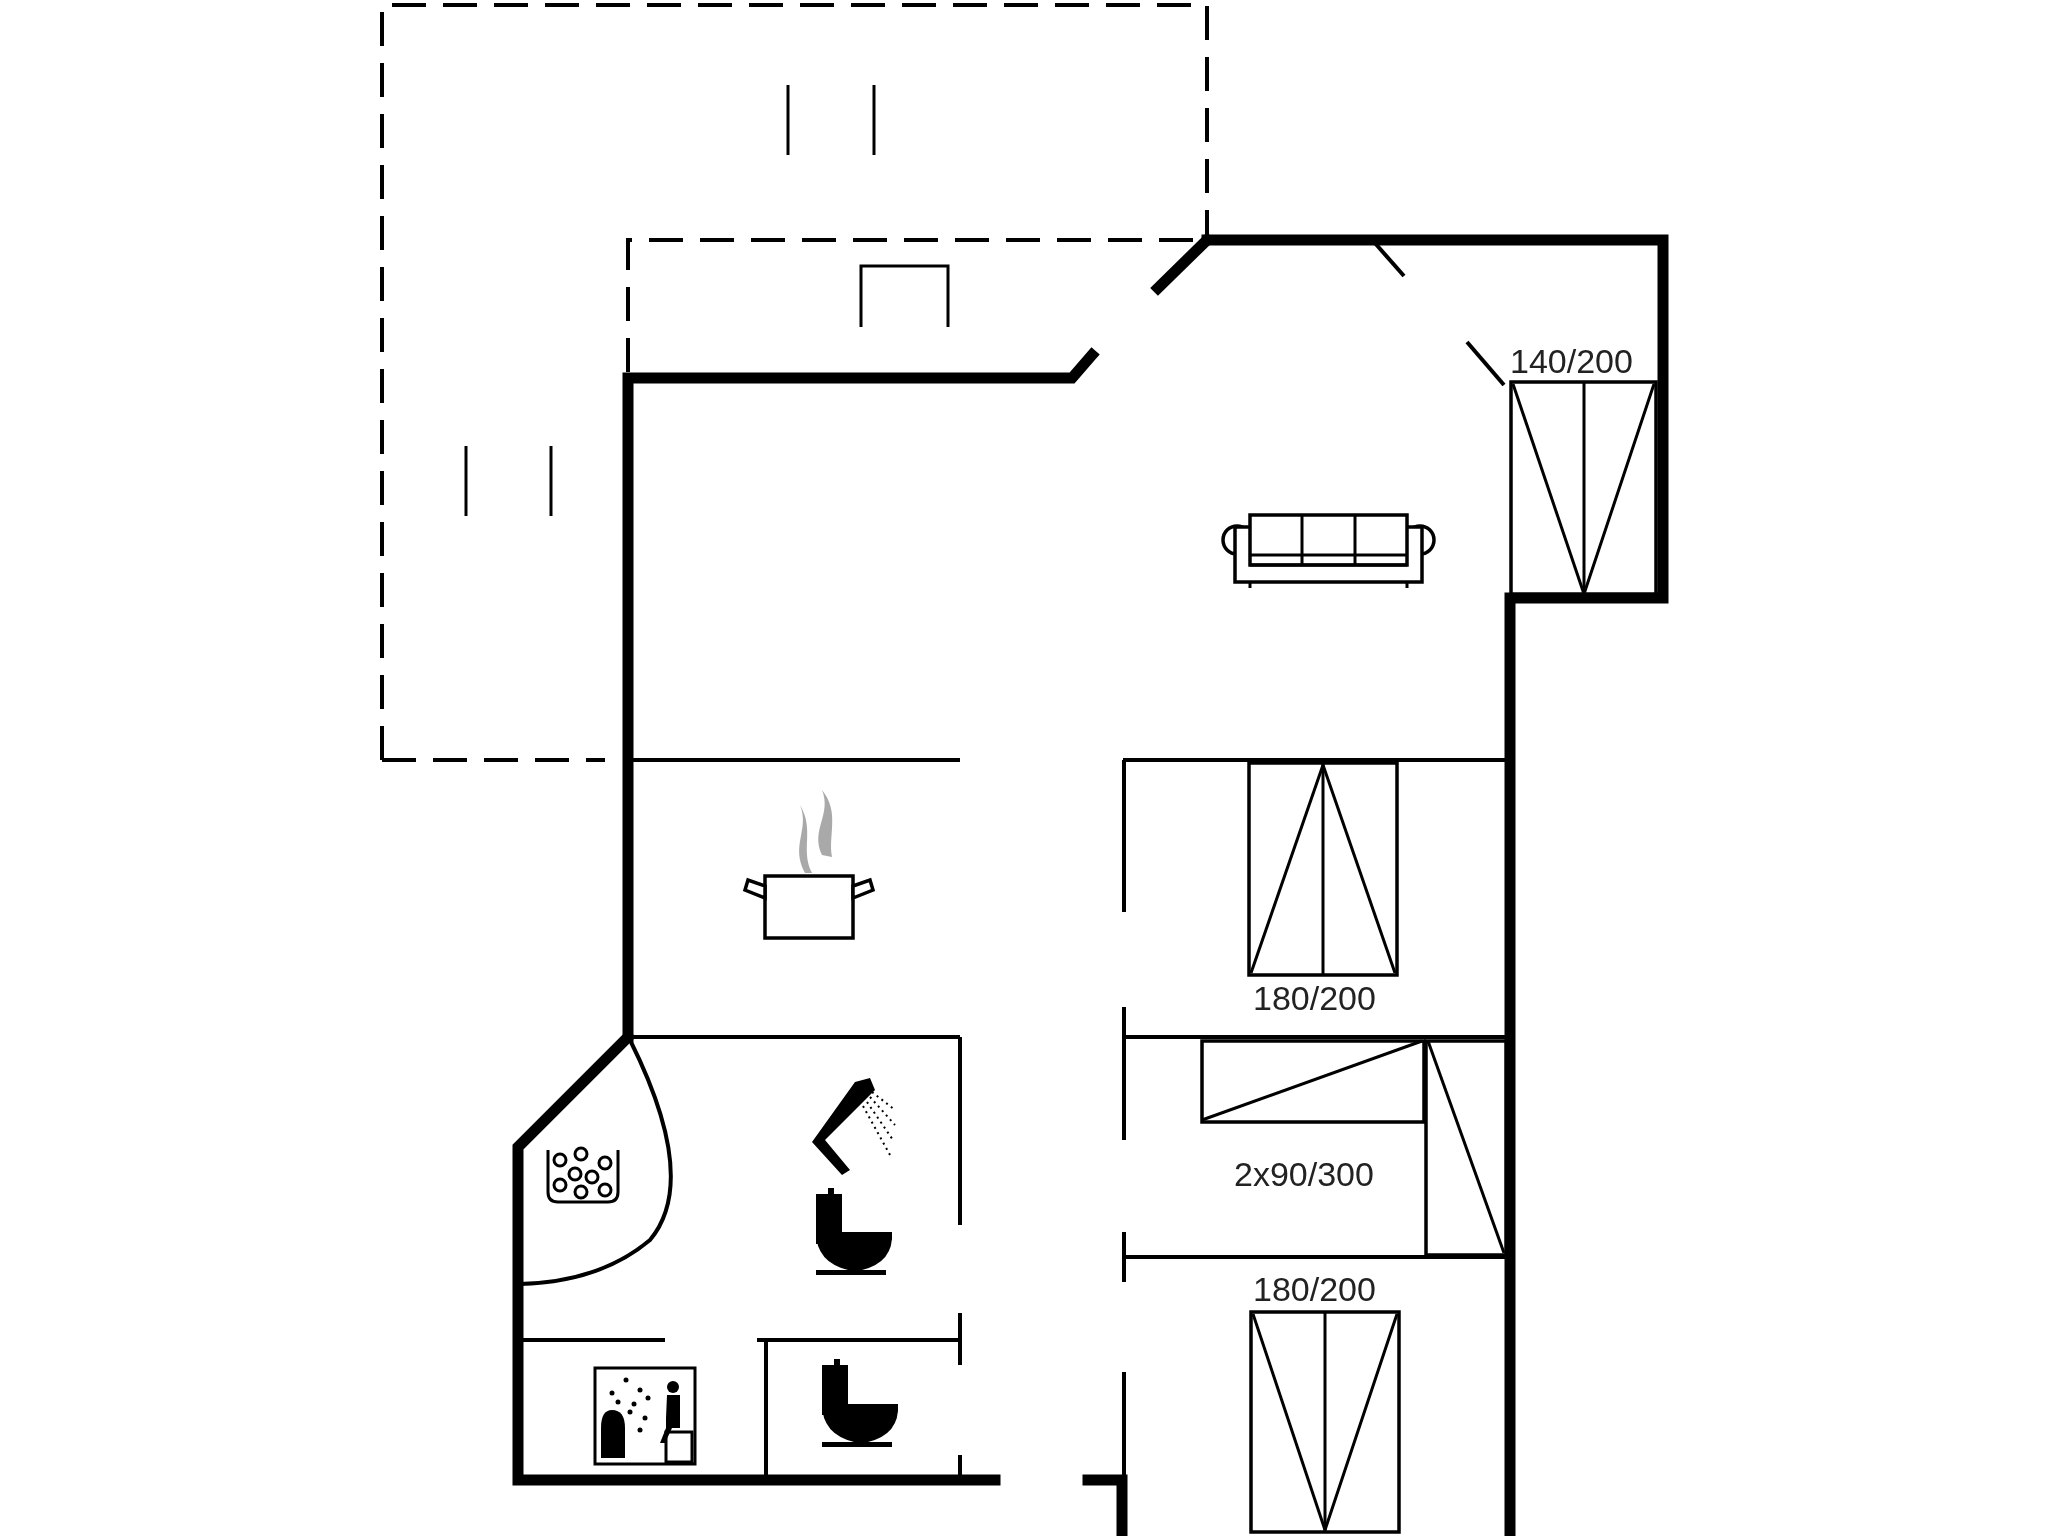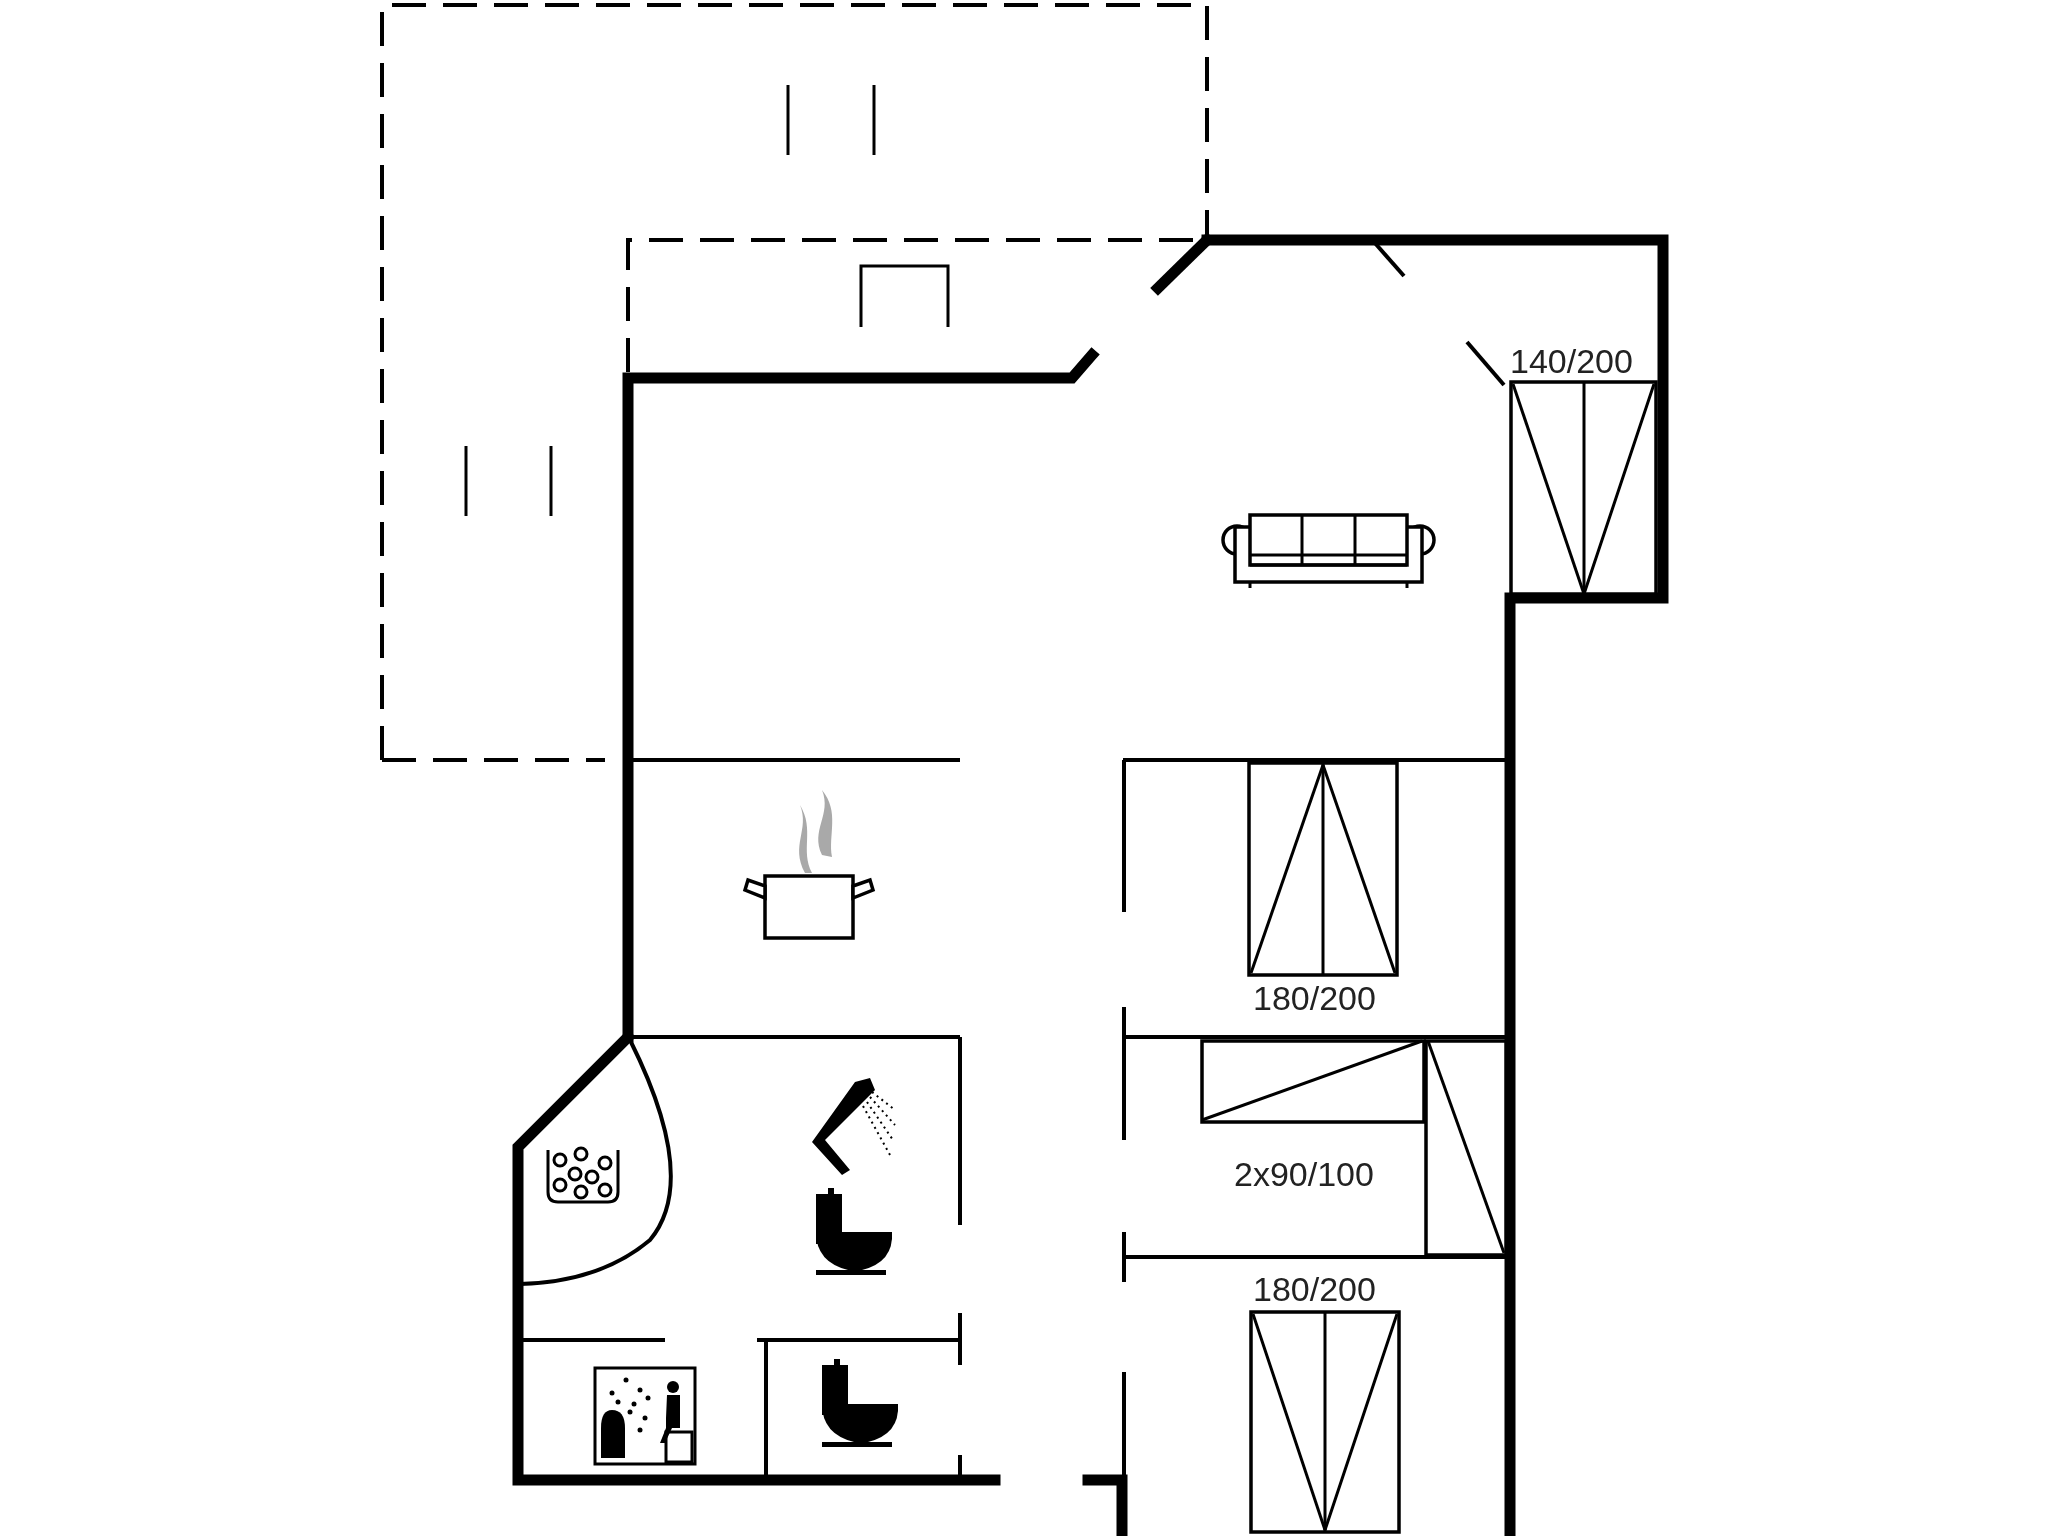--- a/index.html
+++ b/index.html
@@ -177,14 +177,14 @@
   <g>
     <rect class="blk" x="834" y="1359" width="6" height="8"></rect>
     <rect class="blk" x="822" y="1365" width="26" height="50"></rect>
     <path class="blk" d="M822 1404 L898 1404 Q900 1434 868 1442 L854 1442 Q822 1434 822 1404 Z"></path>
     <rect class="blk" x="822" y="1442" width="70" height="5"></rect>
   </g>
 </svg>
 
 <div class="lbl" style="left:1510px; top:342px;">140/200</div>
 <div class="lbl" style="left:1253px; top:979px;">180/200</div>
-<div class="lbl" style="left:1234px; top:1155px;">2x90/100</div>
+<div class="lbl" style="left:1234px; top:1155px;">2x90/300</div>
 <div class="lbl" style="left:1253px; top:1270px;">180/200</div>
 
 </body></html>

